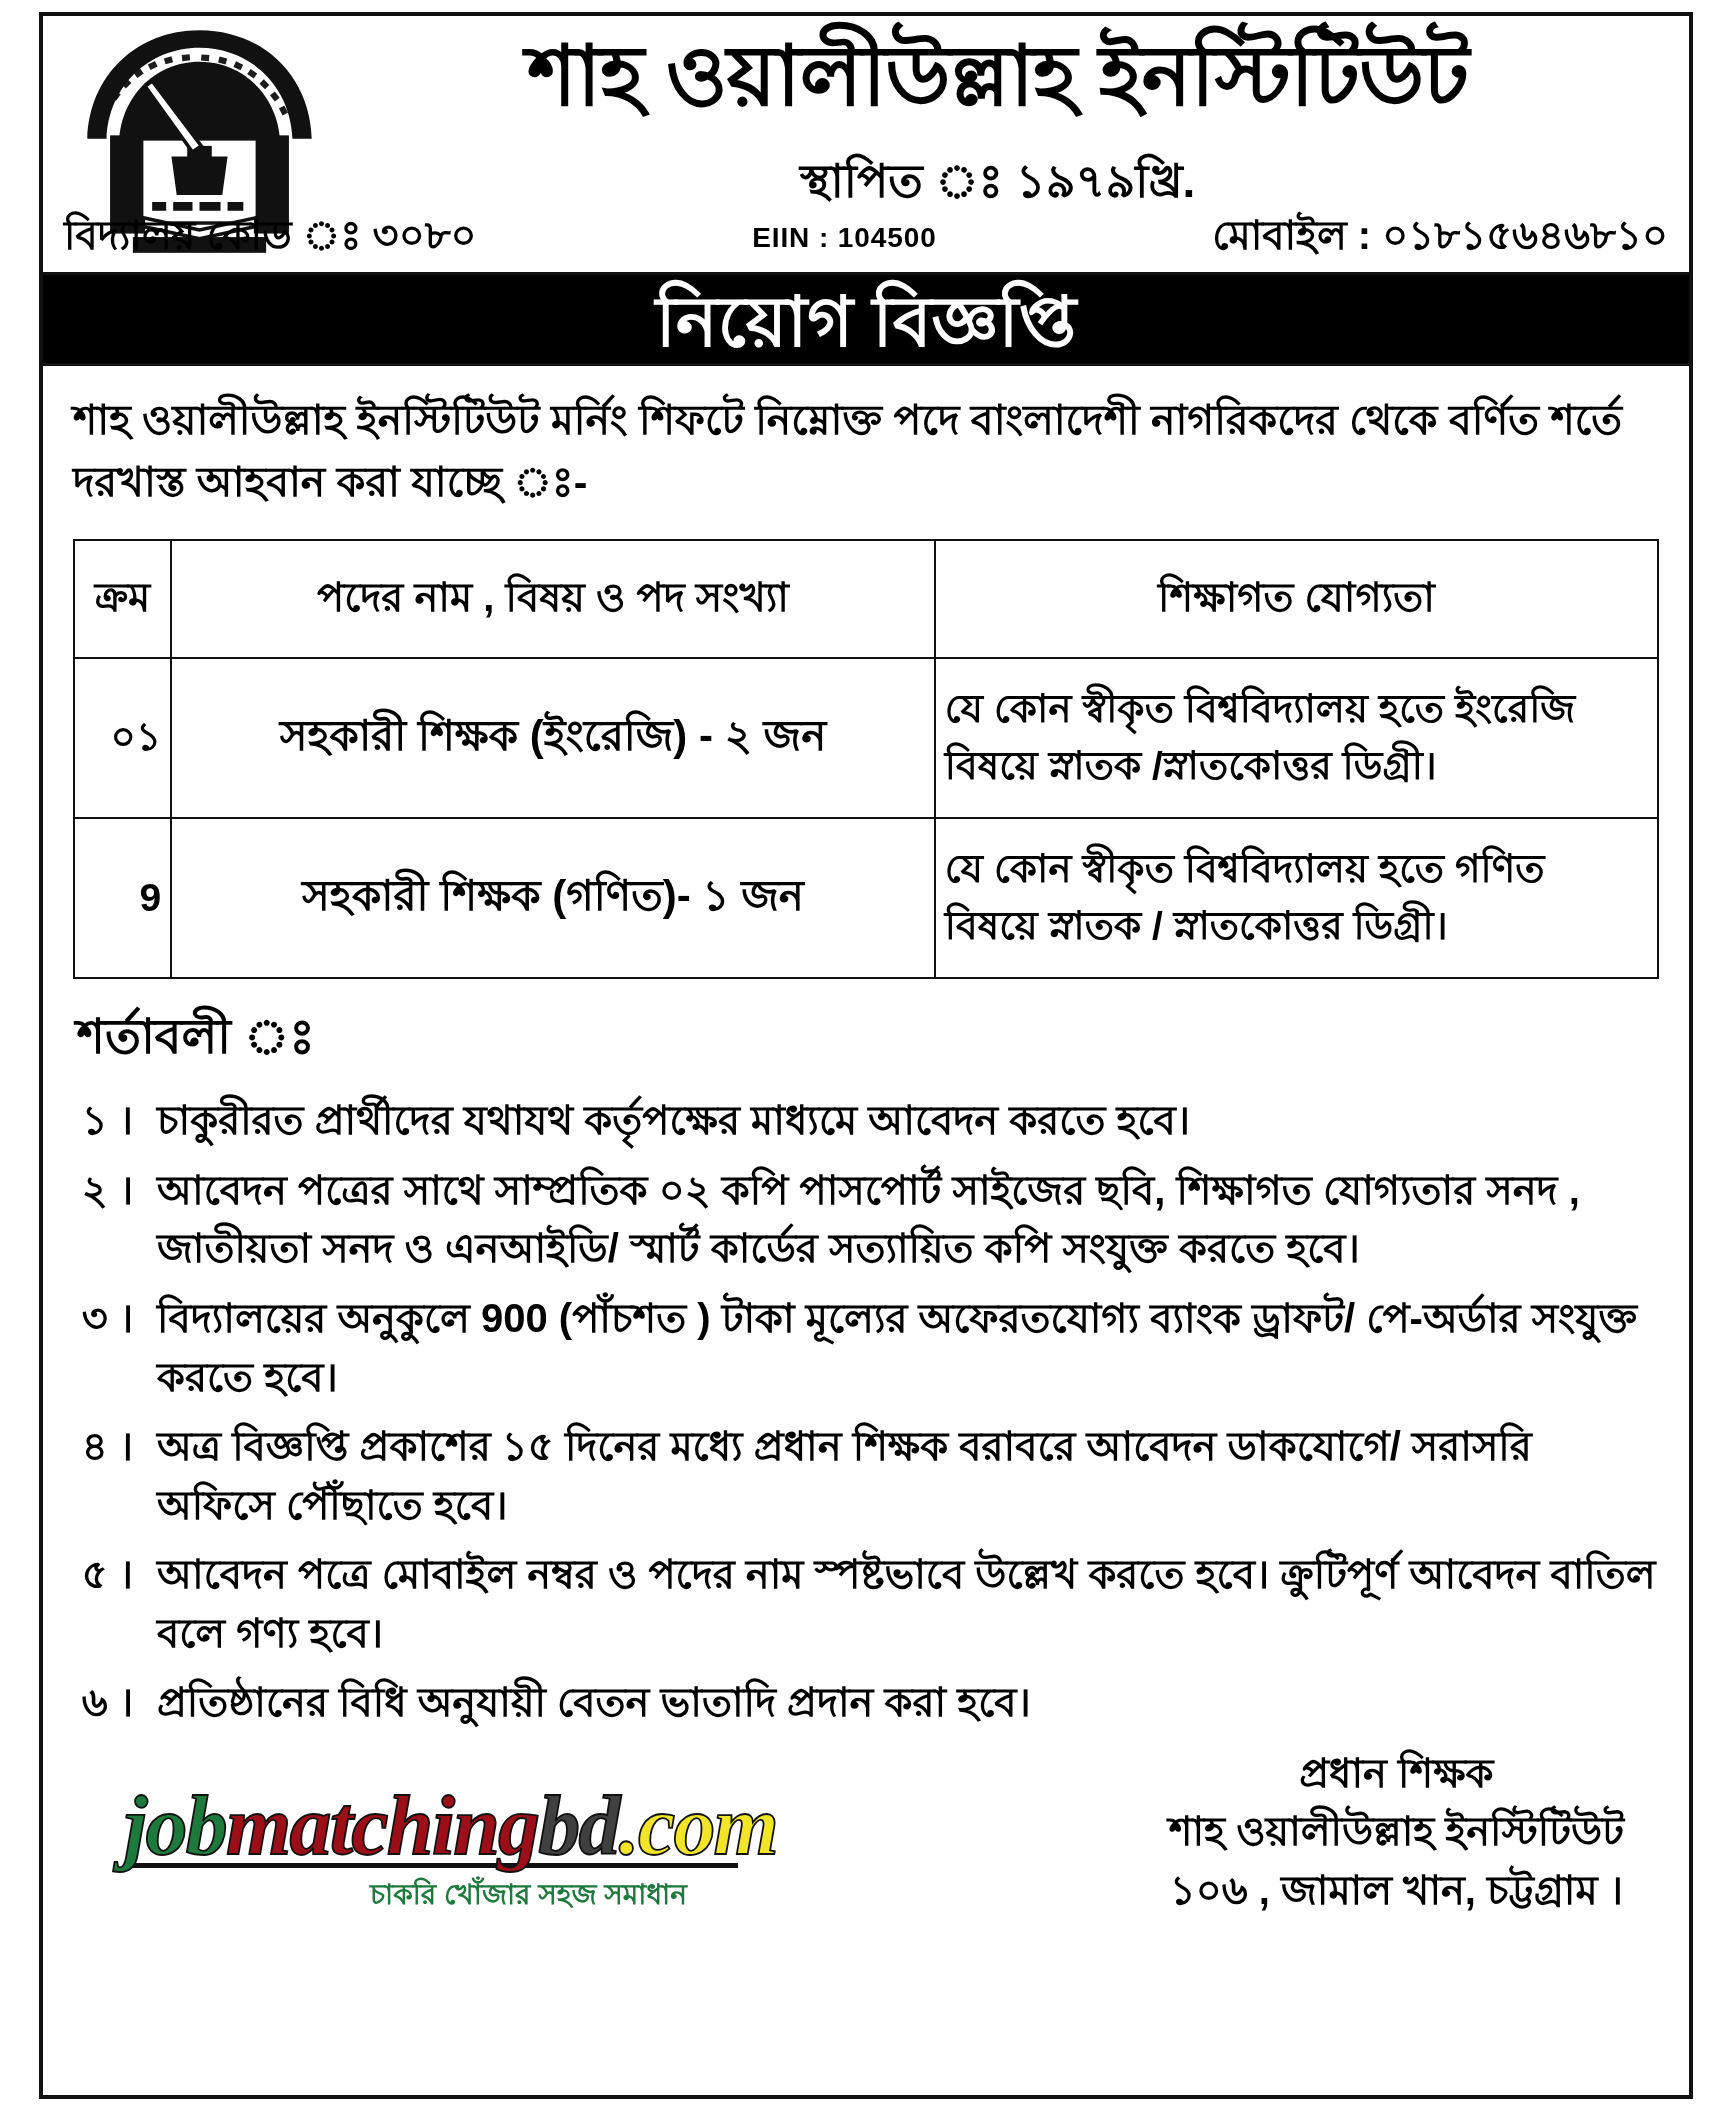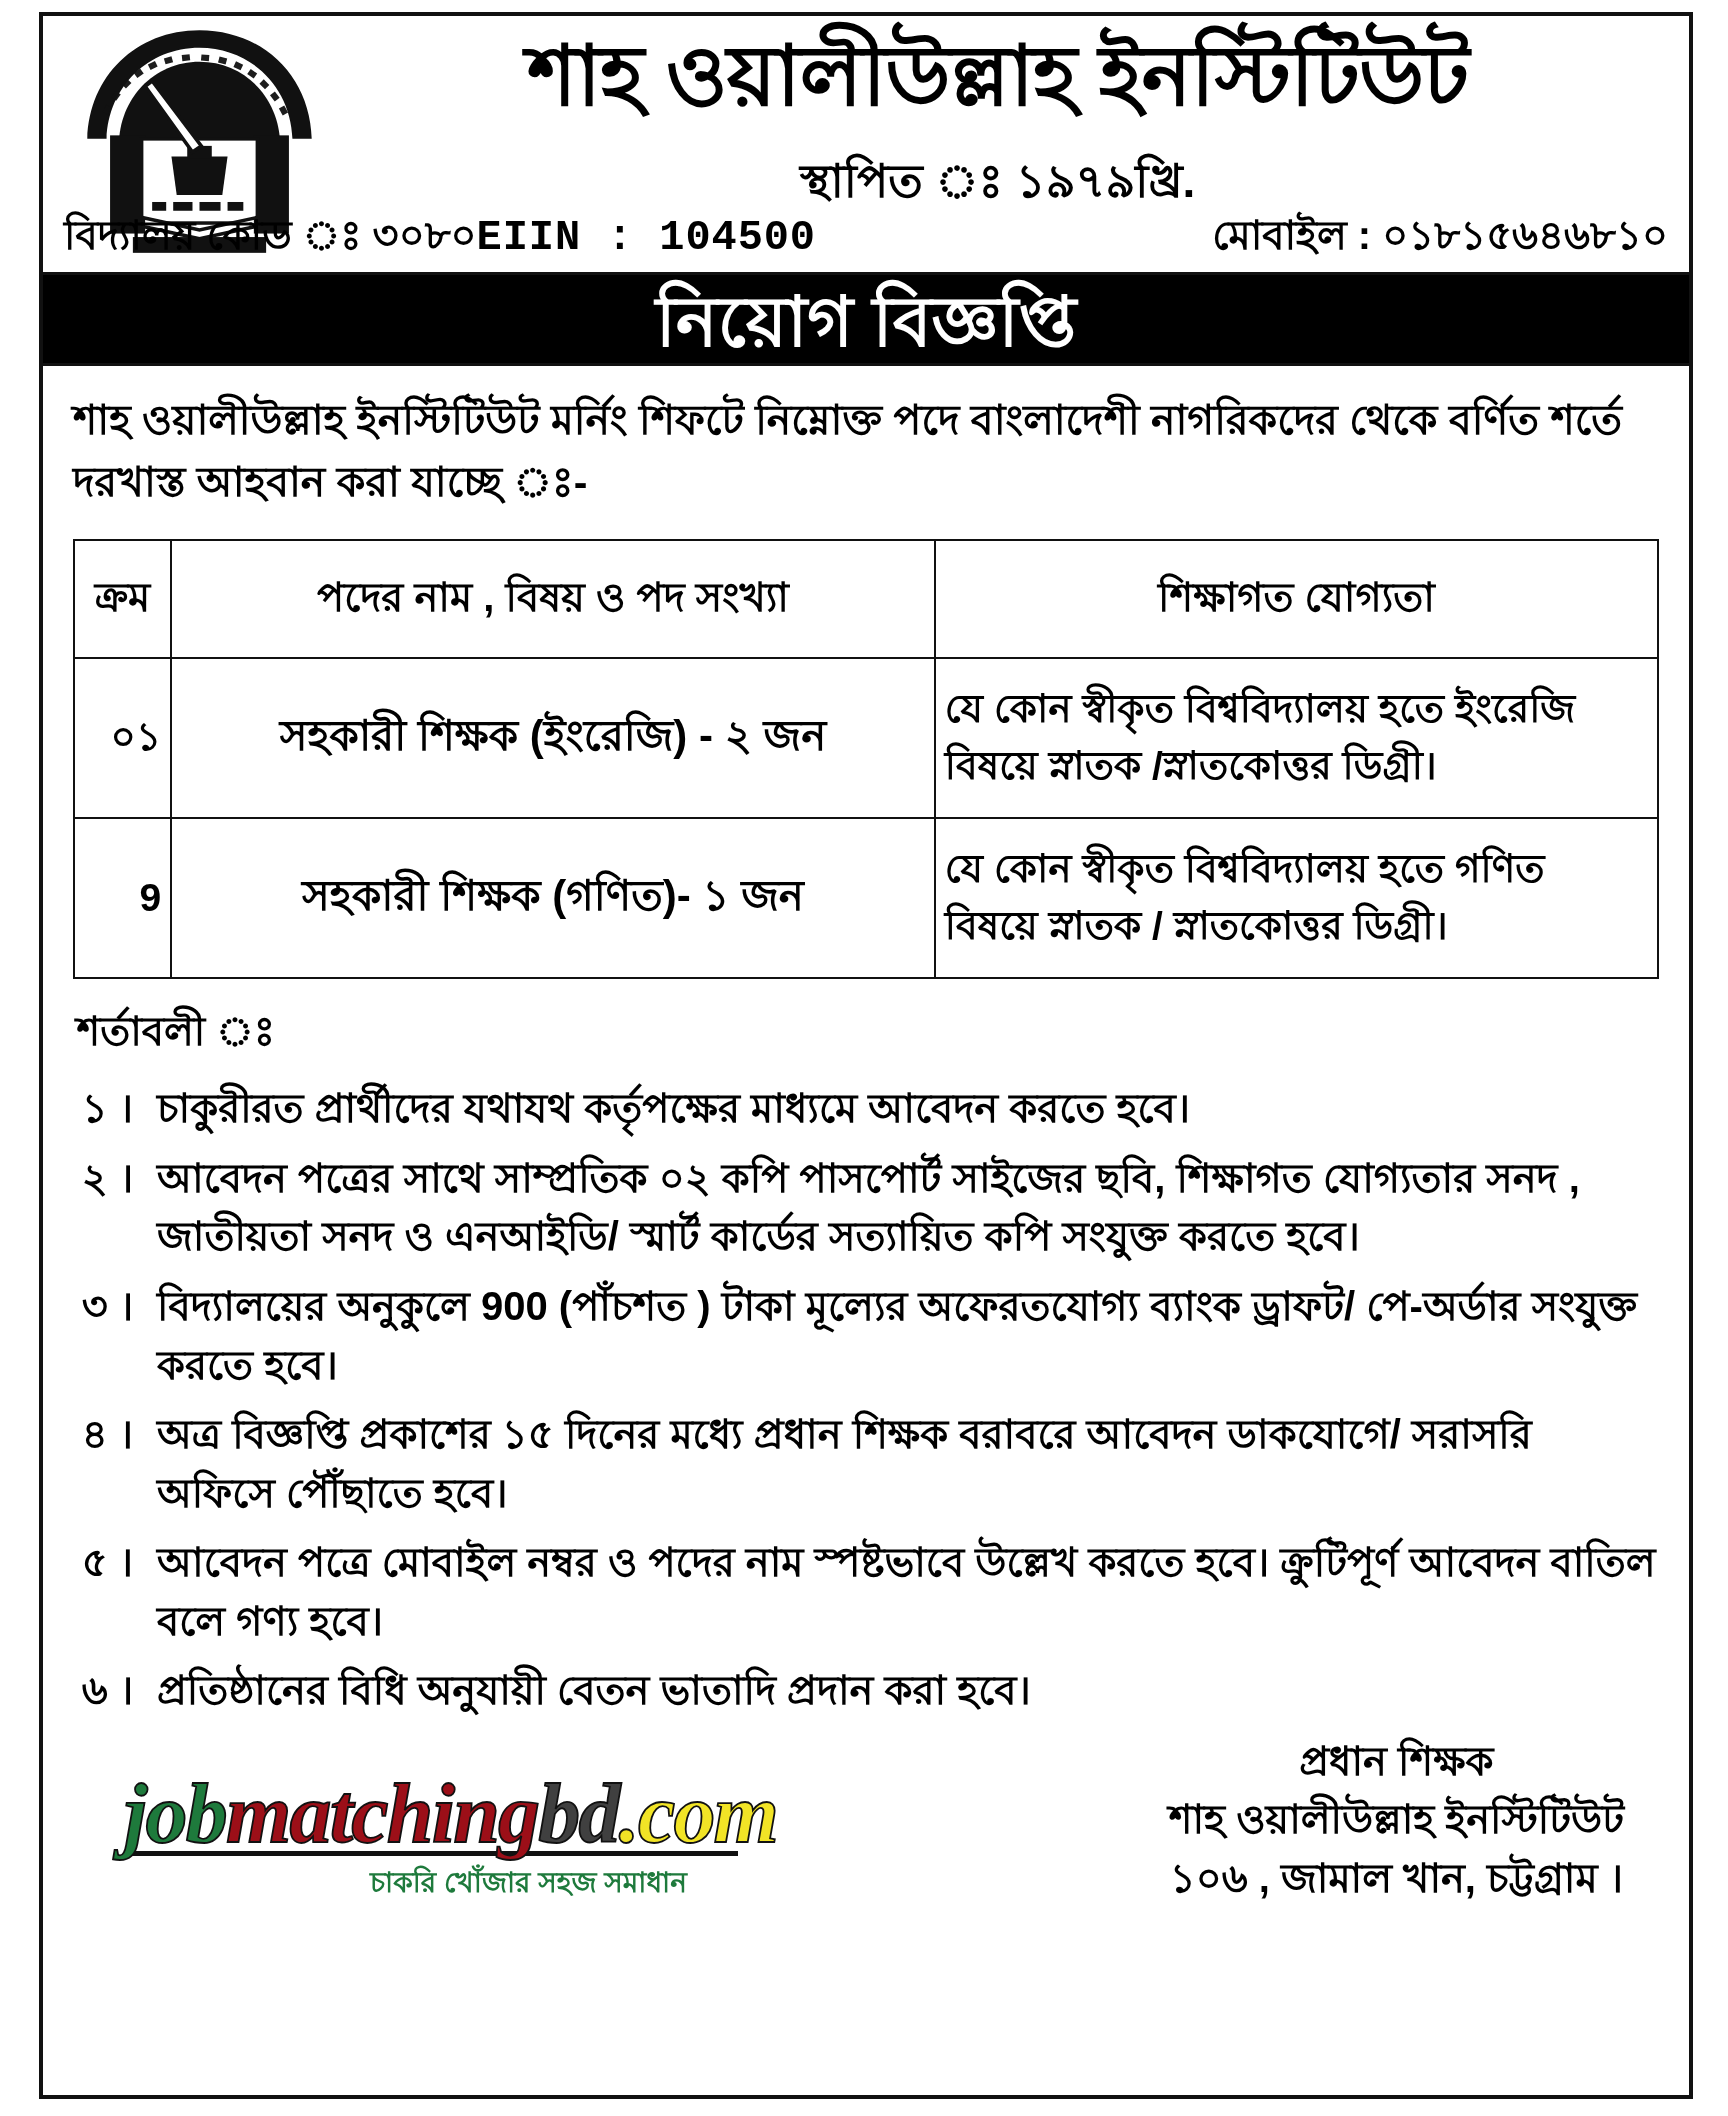--- a/index.html
+++ b/index.html
@@ -88,21 +88,21 @@
     display: flex;
     align-items: center;
   }
   .info-cell {
     font-size: 40px;
     font-weight: 700;
     white-space: nowrap;
     font-family: "Liberation Sans", "DejaVu Sans", sans-serif;
   }
   .info-cell.left   { flex: 0 0 auto; margin-left: 21px; }
-  .info-cell.center { flex: 1 1 auto; text-align: left; font-family: Liberation Mono, monospace; font-size: 42px; letter-spacing: 0.9px; }
+  .info-cell.center { flex: 1 1 auto; text-align: center; font-family: Liberation Sans, sans-serif; font-size: 28px; letter-spacing: 0.9px; }
   .info-cell.right  { flex: 0 0 auto; margin-right: 21px; }
 
   
   .banner {
     background: #000000;
     color: #ffffff;
     text-align: center;
     font-size: 70px;
     font-weight: 700;
     line-height: 1.15;
@@ -164,21 +164,21 @@
     text-align: left;
     font-size: 39px;
     font-weight: 600;
     line-height: 1.45;
     padding-left: 16px;
   }
   tr.data-row { height: 160px; }
 
   
   .conditions-title {
-    font-size: 40px;
+    font-size: 48px;
     font-weight: 700;
     margin: 8.8px 0 12.3px 3.5px;
     font-family: "Liberation Sans", "DejaVu Sans", sans-serif;
   }
   ol.conditions {
     list-style: none;
     margin: 0;
     padding: 0;
   }
   ol.conditions li {

